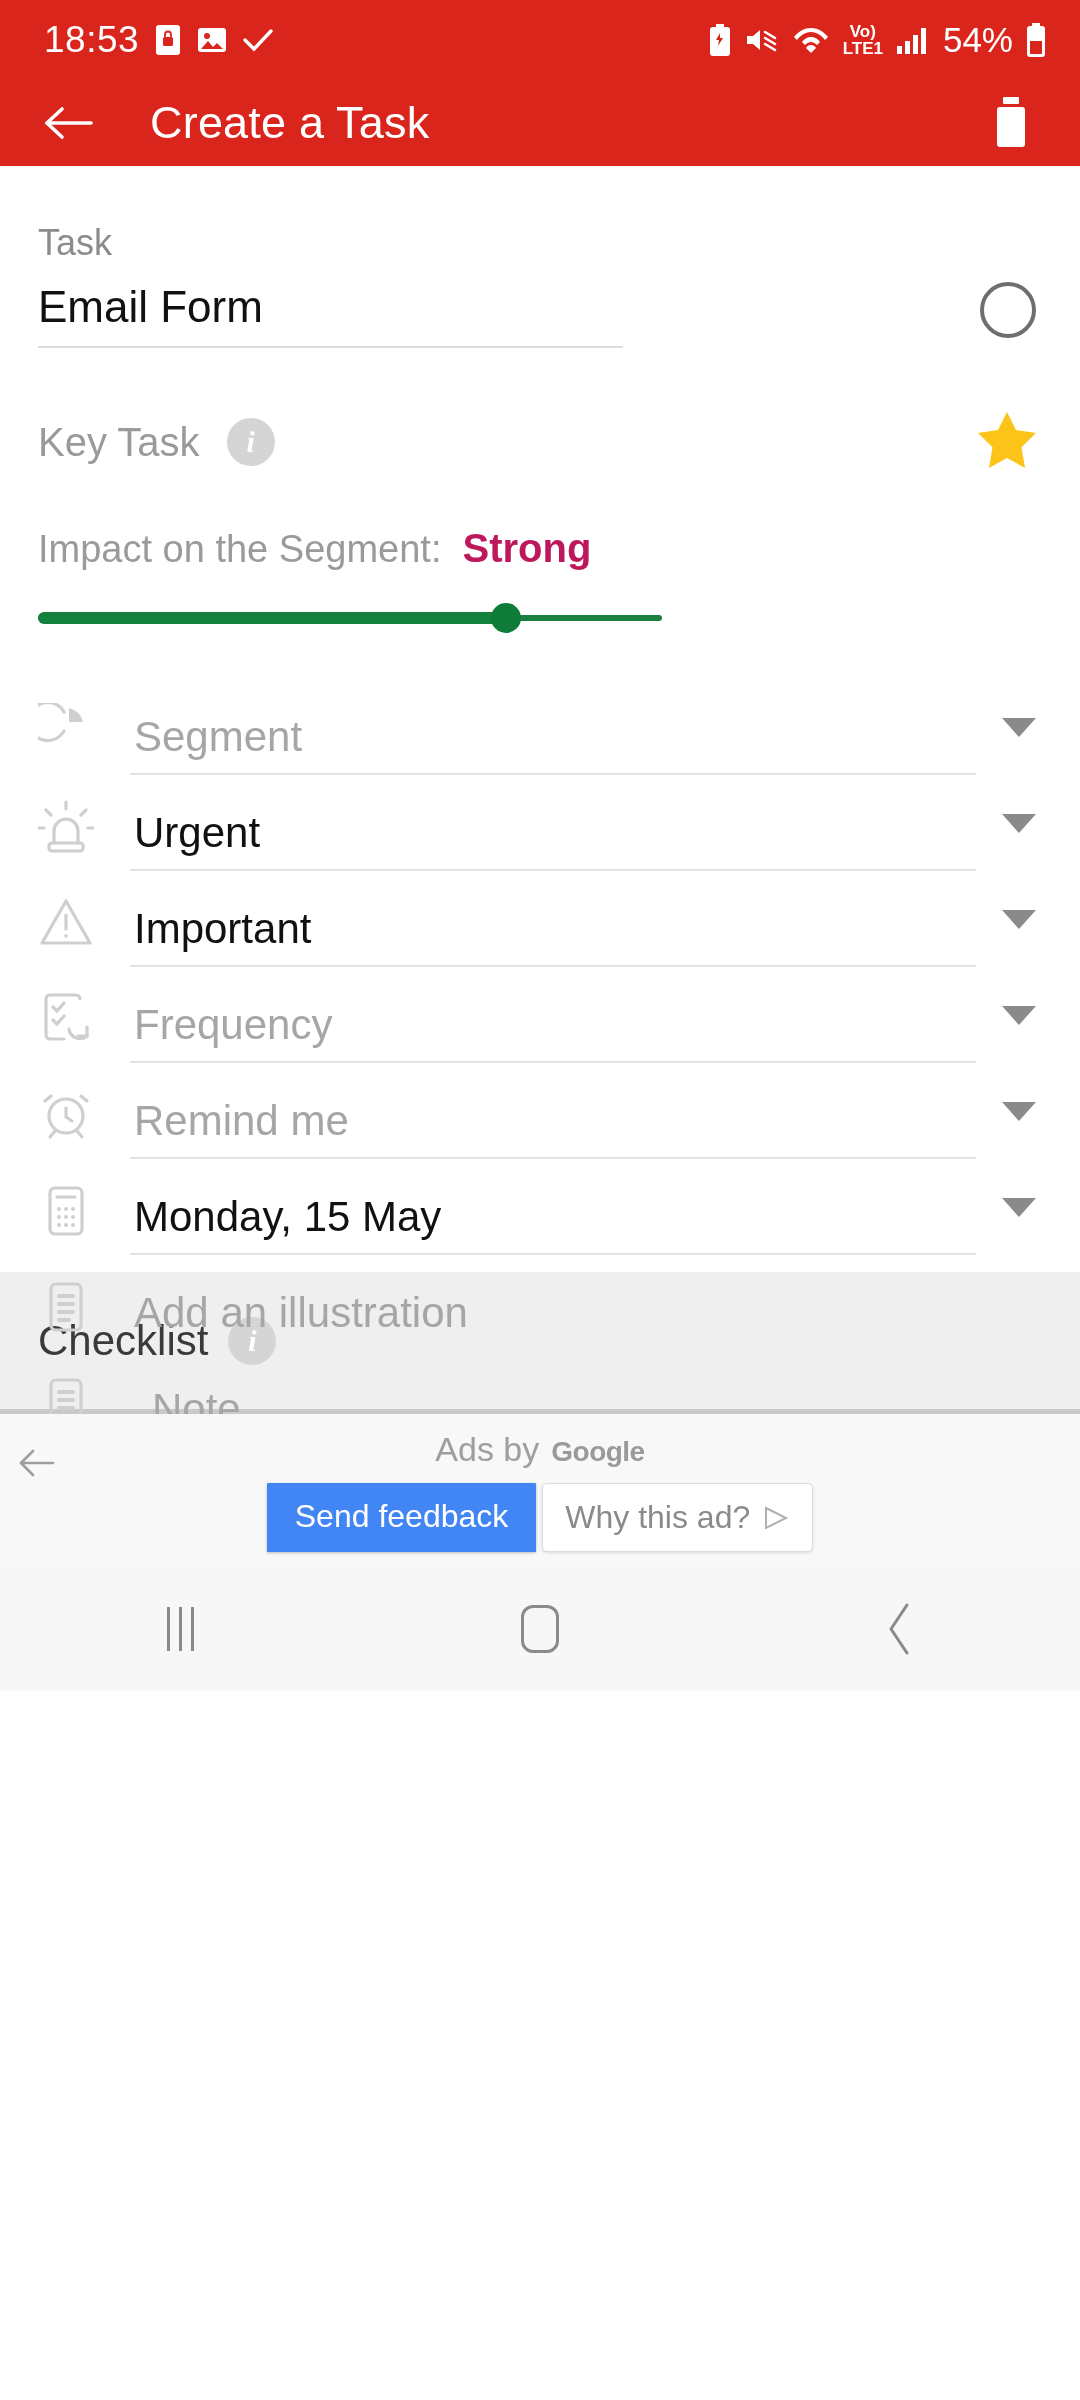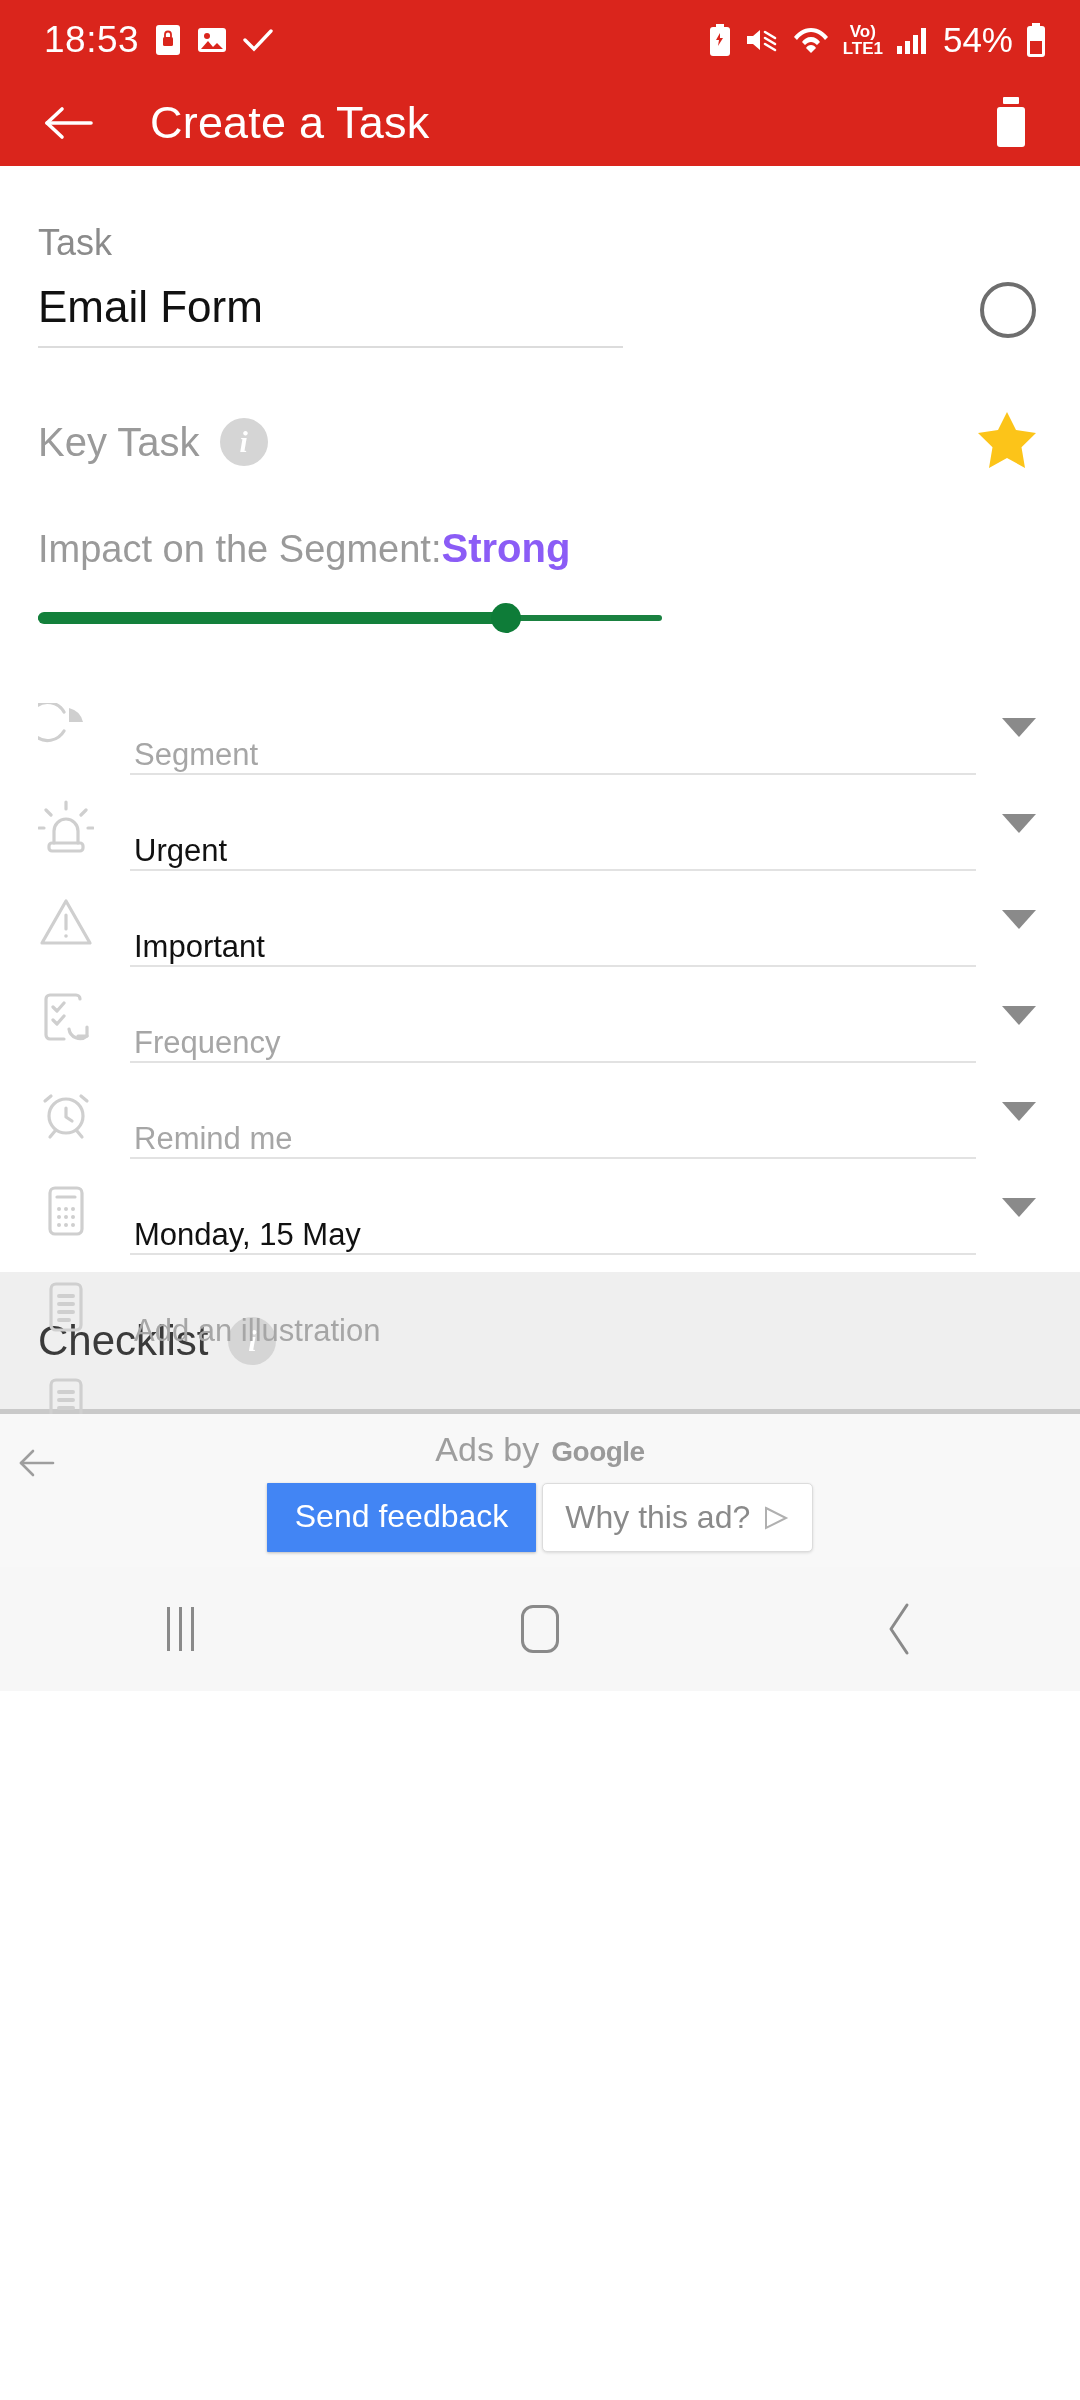--- a/index.html
+++ b/index.html
@@ -40,48 +40,48 @@
   .task-label { color: #8b8b8b; font-size: 36px; padding-top: 56px; }
   .task-row { display: flex; align-items: flex-end; margin-top: 18px; }
   .task-field { flex: 1; margin-right: 30px; }
   .task-value { font-size: 44px; color: #111; padding-bottom: 14px; }
   .task-underline { height: 2px; background: #dcdcdc; width: 585px; }
   .done-circle {
     width: 56px; height: 56px; border-radius: 50%;
     border: 4px solid #6e6e6e; margin-bottom: 10px; margin-right: 6px;
   }
 
-  .keytask-row { display: flex; align-items: center; margin-top: 62px; }
+  .keytask-row { display: flex; align-items: center; margin-top: 62px; gap: 7px; }
   .keytask-label { color: #9a9a9a; font-size: 40px; }
   .info-badge {
     width: 48px; height: 48px; border-radius: 50%; background: #d5d5d5;
     color: #fff; font-size: 30px; font-weight: 700; font-style: italic;
     display: flex; align-items: center; justify-content: center;
     margin-left: 20px; font-family: "Liberation Serif", serif;
   }
   .star { margin-left: auto; margin-right: 4px; }
 
   .impact-row { display: flex; align-items: baseline; margin-top: 52px; }
   .impact-label { color: #9a9a9a; font-size: 38px; }
-  .impact-value { color: #8b5cf6; font-size: 40px; font-weight: 700; margin-left: 0; }
+  .impact-value { color: #be185d; font-size: 40px; font-weight: 700; margin-left: 21px; }
 
   .slider { position: relative; margin-top: 32px; height: 30px; width: 624px; }
   .slider-track { position: absolute; top: 12px; left: 0; right: 0; height: 6px; background: #1A8140; border-radius: 3px; }
   .slider-fill { position: absolute; top: 9px; left: 0; height: 12px; background: #13803B; border-radius: 6px; }
   .slider-thumb {
     position: absolute; top: 0; width: 30px; height: 30px; border-radius: 50%;
     background: #0E7C38; transform: translateX(-15px);
   }
 
   
   .rows { margin-top: 46px; }
   .row { display: flex; align-items: flex-end; height: 96px; }
   .row-icon { width: 92px; display: flex; align-items: center; justify-content: flex-start; padding-bottom: 16px; }
   .row-main { flex: 1; position: relative; }
-  .row-text { font-size: 31px; padding-left: 4px; }
+  .row-text { font-size: 42px; padding-bottom: 12px; padding-left: 4px; }
   .row-text.placeholder { color: #a6a6a6; }
   .row-text.filled { color: #111; }
   .row-line { height: 2px; background: #e2e2e2; }
   .row-line.dark { background: #8a8a8a; }
   .row-line.none { background: transparent; }
   .caret {
     width: 0; height: 0; border-left: 17px solid transparent; border-right: 17px solid transparent;
     border-top: 19px solid #8a8a8a; margin-left: 26px; margin-bottom: 38px; margin-right: 6px;
   }
   .caret.hidden { visibility: hidden; }

